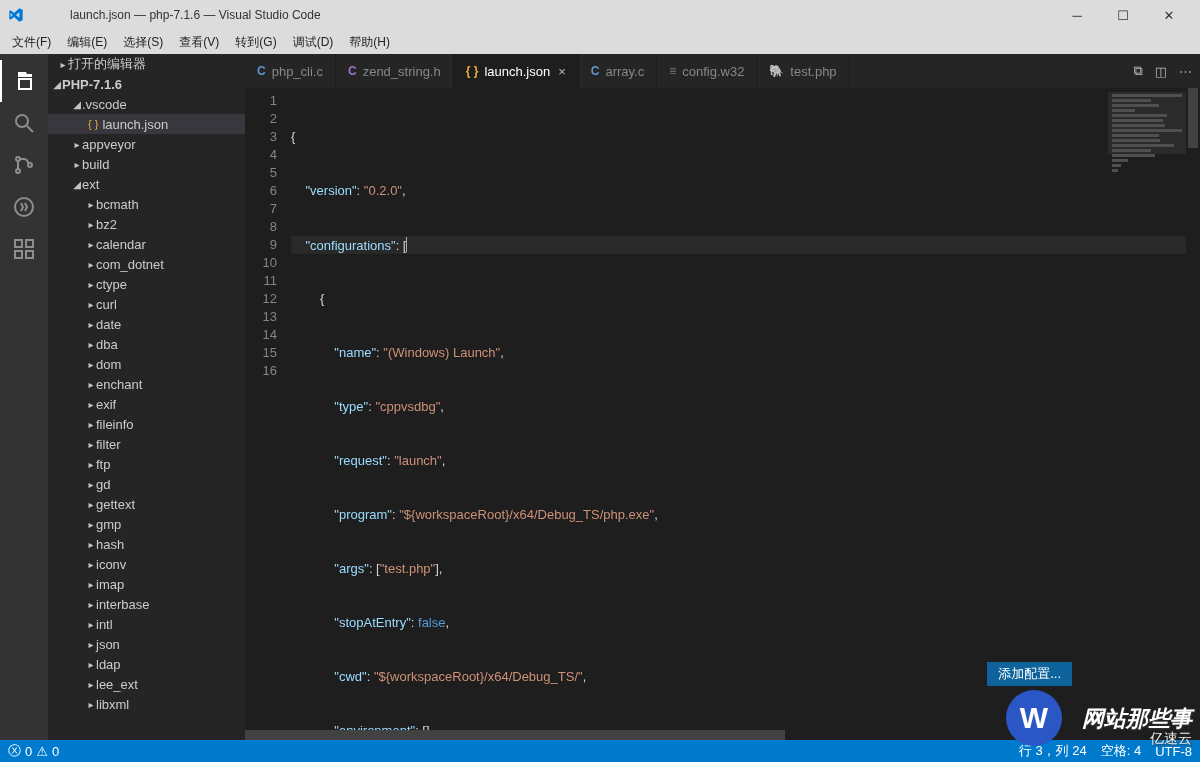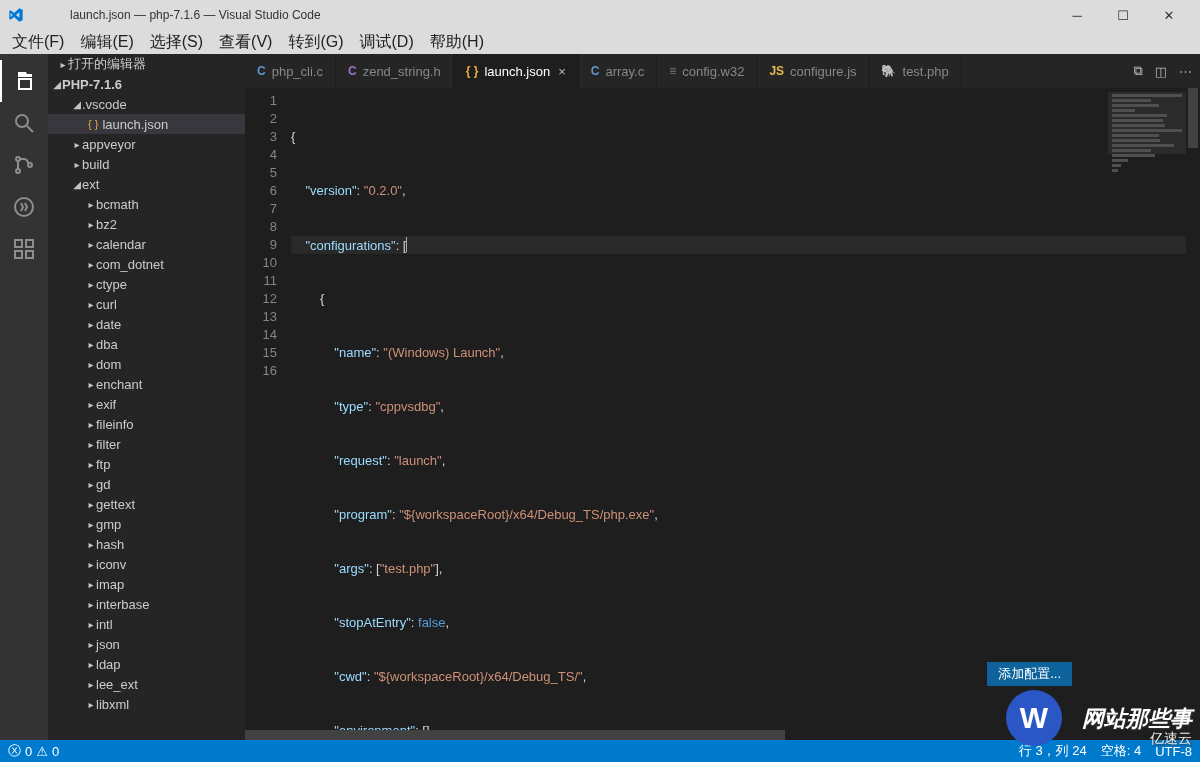--- a/index.html
+++ b/index.html
@@ -5,21 +5,21 @@
 * { margin: 0; padding: 0; box-sizing: border-box; font-family: "Segoe UI", "Microsoft YaHei", sans-serif; font-size: 13px; }
 body { width: 1200px; height: 762px; background: #1e1e1e; display: flex; flex-direction: column; overflow: hidden; position: relative; }
 
 .titlebar { height: 30px; background: #dcdcdc; color: #333; display: flex; align-items: center; padding: 0 8px; gap: 40px; }
 .titlebar .vs-icon { width: 16px; height: 16px; margin-right: 6px; }
 .titlebar .title { flex: 1; font-size: 12px; color: #333; }
 .titlebar .win-controls { display: flex; }
 .titlebar .win-btn { width: 46px; height: 30px; display: flex; align-items: center; justify-content: center; color: #333; }
 
 .menubar { height: 24px; background: #dcdcdc; color: #222; display: flex; align-items: center; padding: 0 4px; }
-.menubar .menu-item { padding: 2px 8px; font-size: 16px; text-align: center; }
+.menubar .menu-item { padding: 2px 8px; font-size: 12px; text-align: center; }
 
 .root { flex: 1; display: flex; min-height: 0; }
 .activitybar { width: 48px; background: #333333; display: flex; flex-direction: column; align-items: center; padding-top: 6px; }
 .activitybar .ab-item { width: 48px; height: 42px; display: flex; align-items: center; justify-content: center; color: #8e8e8e; }
 .activitybar .ab-item.active { color: #fff; border-left: 2px solid #fff; }
 .activitybar svg { width: 24px; height: 24px; }
 
 .sidebar { width: 197px; background: #252526; color: #bbb; display: flex; flex-direction: column; }
 .sidebar-header { font-size: 11px; padding: 8px 12px; color: #bbb; }
 .tree { flex: 1; overflow: auto; }
@@ -289,24 +289,20 @@
           <span>launch.json</span>
           <span class="close-x">×</span>
         </div>
         <div class="tab">
           <span class="tab-icon ic-c">C</span>
           <span>array.c</span>
         </div>
         <div class="tab">
           <span class="tab-icon ic-cfg">≡</span>
           <span>config.w32</span>
-        </div>
-        <div class="tab">
-          <span class="tab-icon ic-js">JS</span>
-          <span>configure.js</span>
         </div>
         <div class="tab">
           <span class="tab-icon ic-php">🐘</span>
           <span>test.php</span>
         </div>
         <div class="editor-actions">
         <span>⧉</span>
         <span>◫</span>
         <span>⋯</span>
       </div>

